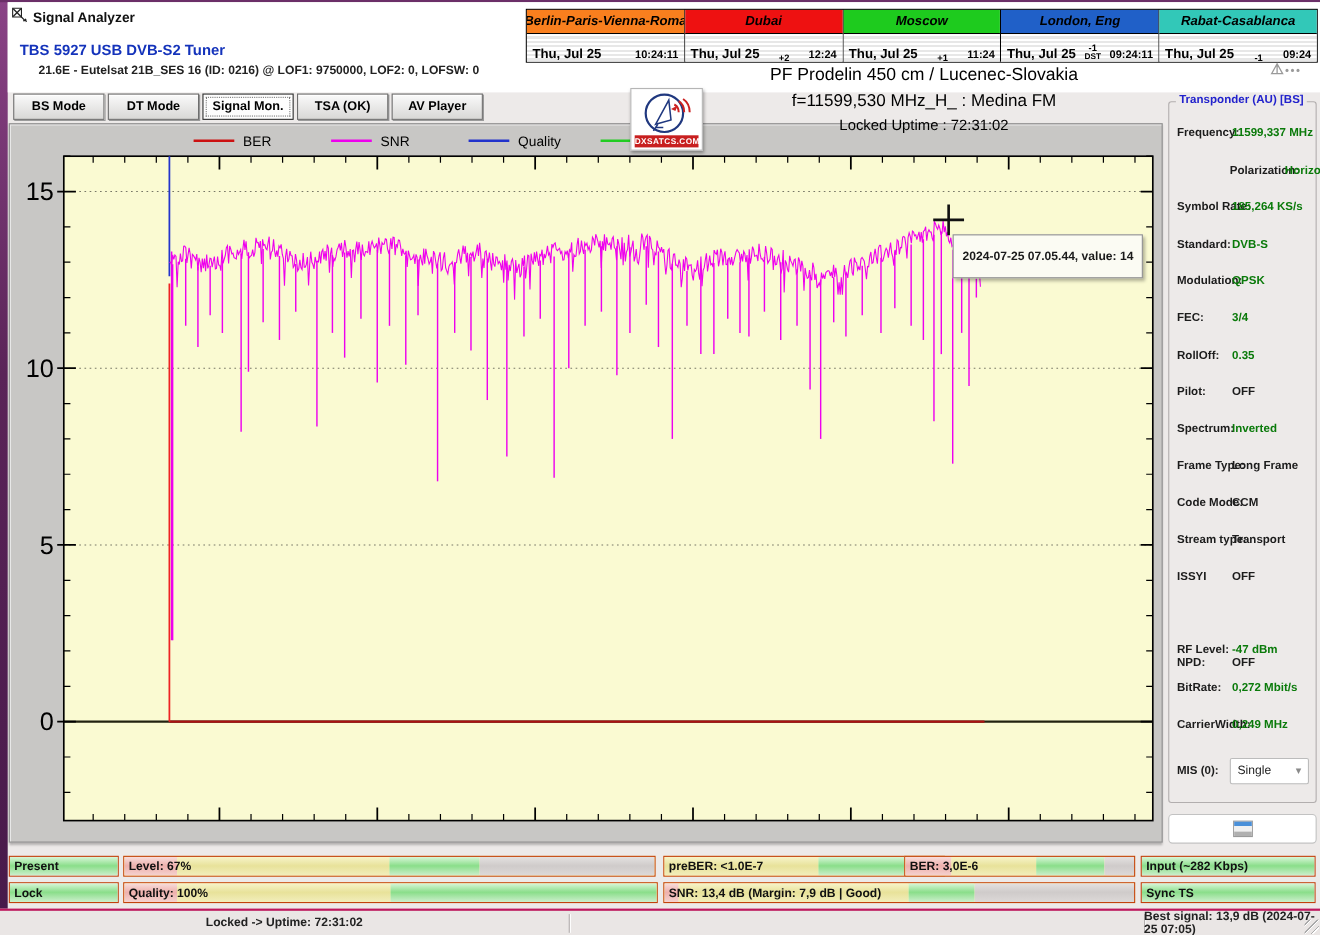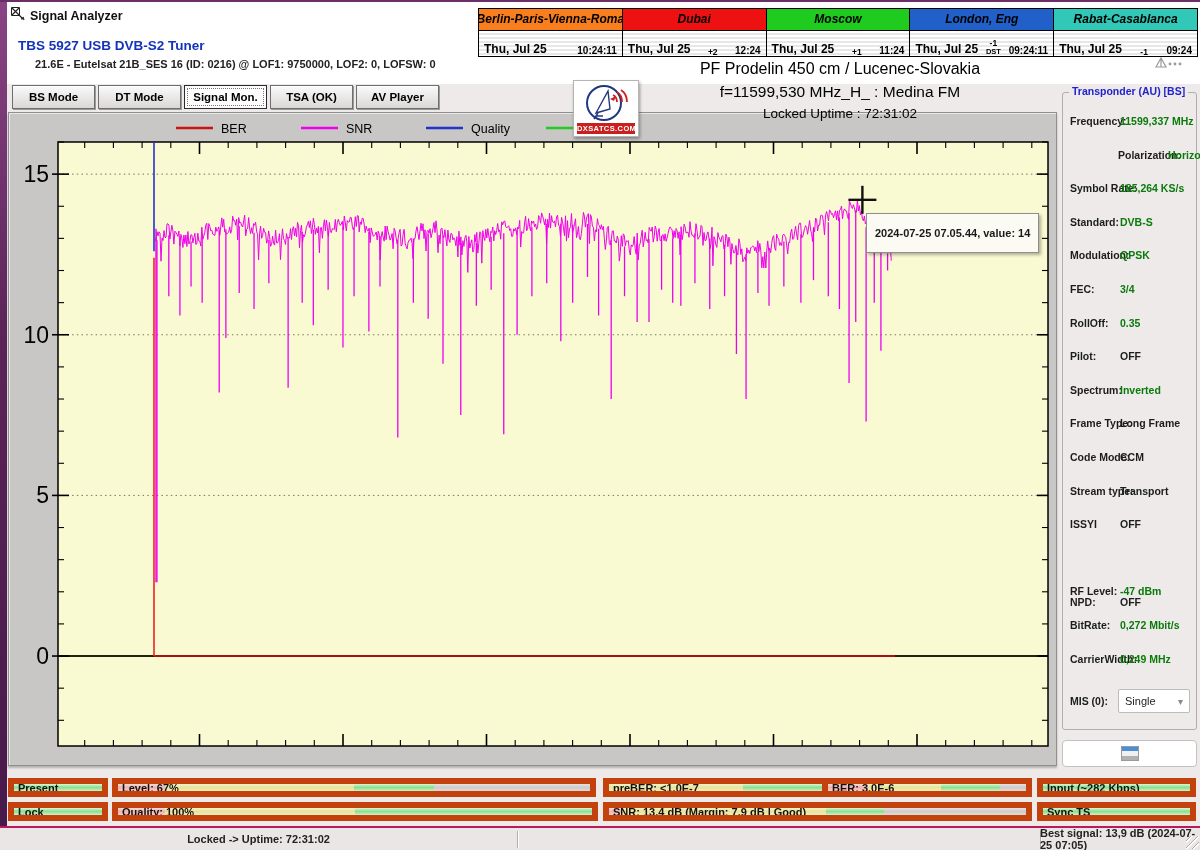--- a/index.html
+++ b/index.html
@@ -58,21 +58,21 @@
   #mis-row{position:absolute;left:0;top:596px;width:100%;}
   #mis-label{position:absolute;left:7px;top:6px;font-size:10.5px;font-weight:600;color:#1c1c1c;}
   #mis-dd{position:absolute;left:55px;top:0;width:72px;height:24px;background:#fff;border:1px solid #bcbcbc;
       border-radius:2px;font-size:11px;color:#222;display:flex;align-items:center;padding:0 6px;box-sizing:border-box;cursor:pointer;}
   #mis-chevron{margin-left:auto;color:#8a8a8a;font-size:10px;}
   #list-button{left:1062px;top:740px;width:135px;height:27px;background:#fff;border:1px solid #c2c2c2;border-radius:4px;
       display:flex;align-items:center;justify-content:center;cursor:pointer;box-sizing:border-box;}
   .stripes-icon{width:16px;height:13px;border:1px solid #9a9a9a;display:flex;flex-direction:column;}
   .stripes-icon div{flex:1;}
   
-  .bar-cell{position:absolute;height:19px;border:6px solid #c2410c;box-sizing:border-box;background:#fef9c3;display:flex;overflow:hidden;}
+  .bar-cell{position:absolute;height:19px;border:1px solid #c2410c;box-sizing:border-box;background:#fef9c3;display:flex;overflow:hidden;}
   .bar-label{position:absolute;left:4px;top:0;height:100%;display:flex;align-items:center;
       font-size:11px;font-weight:bold;color:#111;white-space:nowrap;z-index:2;}
   .seg{height:100%;}
   
   #statusbar{left:0;top:826px;width:1200px;height:24px;background:#eae6e5;border-top:2px solid #be185d;box-sizing:border-box;}
   .sb-sec{position:absolute;top:0;height:100%;display:flex;align-items:center;justify-content:center;
       font-size:11px;font-weight:600;color:#222;}
   .sb-sep{position:absolute;top:3px;width:1px;height:17px;background:#b3afae;box-shadow:1px 0 0 #fff;}
   #resize-grip{position:absolute;right:1px;bottom:1px;width:13px;height:13px;
       background:repeating-linear-gradient(135deg,transparent 0 3px,#aaa 3px 4px,#fff 4px 5px);}

